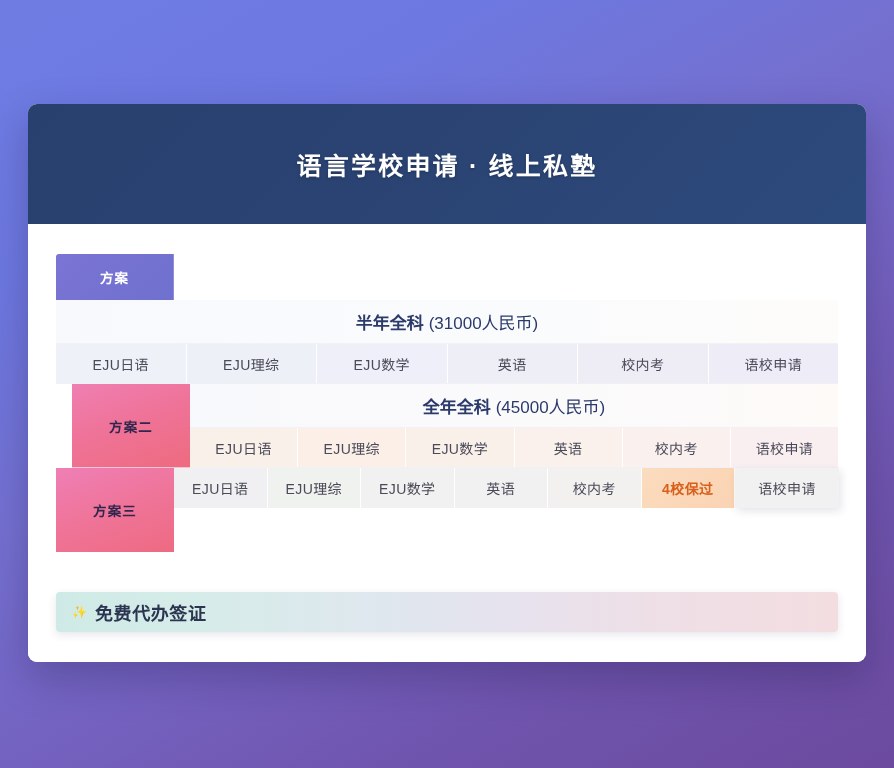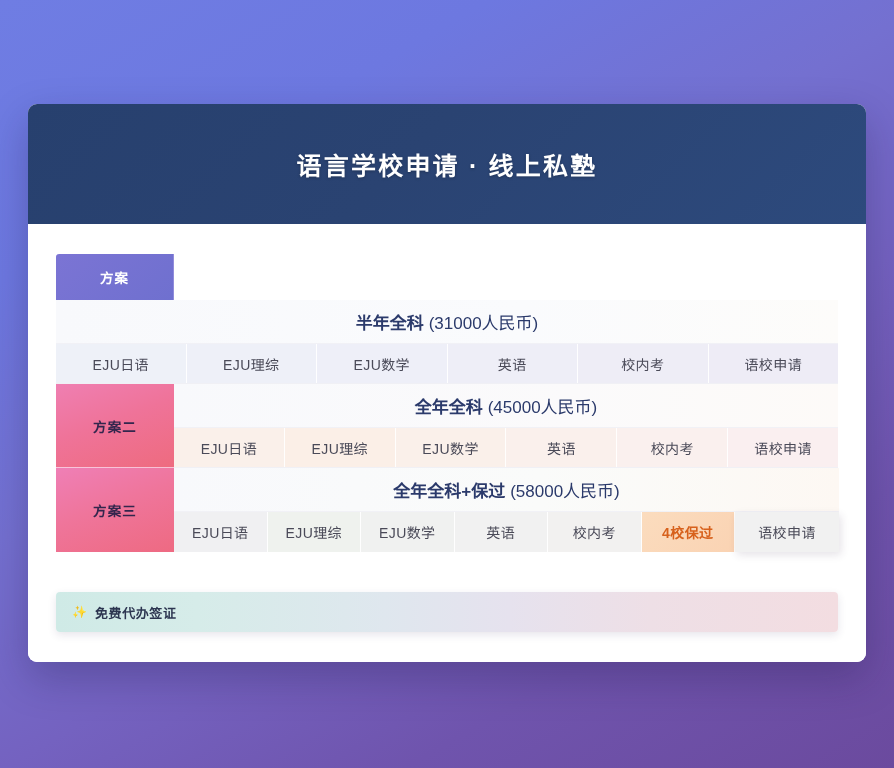--- a/index.html
+++ b/index.html
@@ -117,21 +117,21 @@
     justify-content: center;
     color: #33264d;
     font-size: 13.5px;
     font-weight: bold;
     letter-spacing: 1.2px;
     border-bottom: 1px solid rgba(255,255,255,0.55);
   }
   .plan-row:last-child .plan-label { border-bottom: none; }
 
   .plan-label.c1 { background: linear-gradient(160deg, #e983bd 0%, #ef7ca9 45%, #ef6d86 100%); }
-  .plan-label.c2 { background: linear-gradient(160deg, #ef7fb2 0%, #ef7399 45%, #ee6b7f 100%); }
+  .plan-label.c2 { background: linear-gradient(160deg, #ef7fb2 0%, #ef7399 45%, #ee6b7f 100%); margin-left: 16px; }
   .plan-label.c3 { background: linear-gradient(160deg, #ef7fb6 0%, #ef759b 45%, #ee6a82 100%); }
 
   .plan-detail {
     flex: 1 1 auto;
     display: flex;
     flex-direction: column;
   }
 
   .plan-summary {
     height: 44px;
@@ -234,21 +234,21 @@
   }
 
   .banner-icon {
     font-size: 12px;
     line-height: 1;
     margin-right: 8px;
     color: #e8c33f;
   }
 
   .banner-text {
-    font-size: 13px;
+    font-size: 18px;
     color: #2c3550;
     font-weight: bold;
     letter-spacing: 0.6px;
   }
 </style>
 </head>
 <body>
 
 <div class="card">
 
@@ -299,25 +299,20 @@
               <div class="course-cell">英语</div>
               <div class="course-cell">校内考</div>
               <div class="course-cell">语校申请</div>
             </div>
           </div>
         </div>
 
         <div class="plan-row row-3">
           <div class="plan-label c3">方案三</div>
           <div class="plan-detail">
-            <div class="plan-summary s3">
-              <b>全年全科+保过</b>
-              <span style="width:5px"></span>
-              <span class="price">(58000人民币)</span>
-            </div>
             <div class="course-strip strip-3">
               <div class="course-cell">EJU日语</div>
               <div class="course-cell">EJU理综</div>
               <div class="course-cell">EJU数学</div>
               <div class="course-cell">英语</div>
               <div class="course-cell">校内考</div>
               <div class="course-cell highlight">4校保过</div>
               <div class="course-cell overflow">语校申请</div>
             </div>
           </div>

